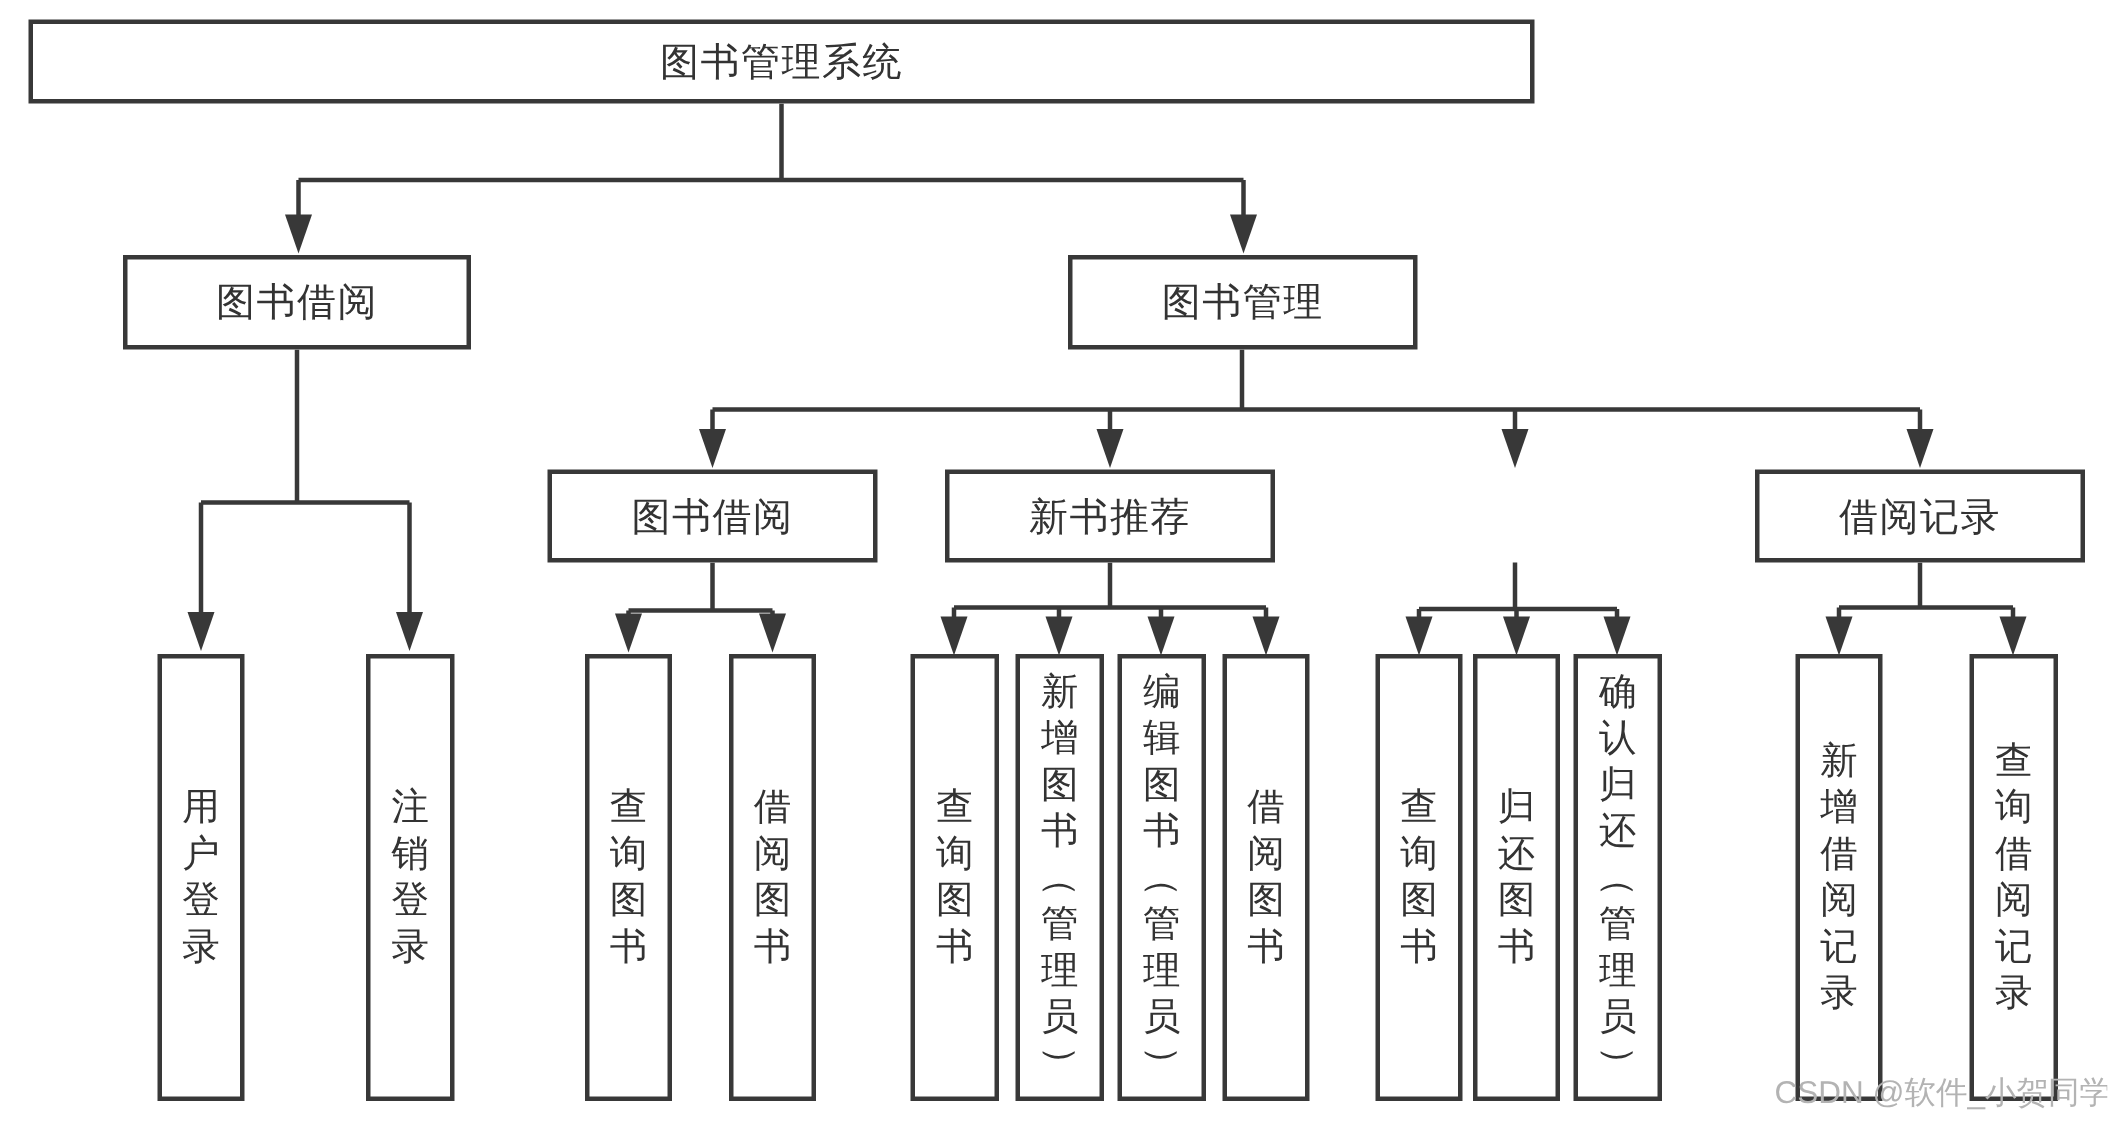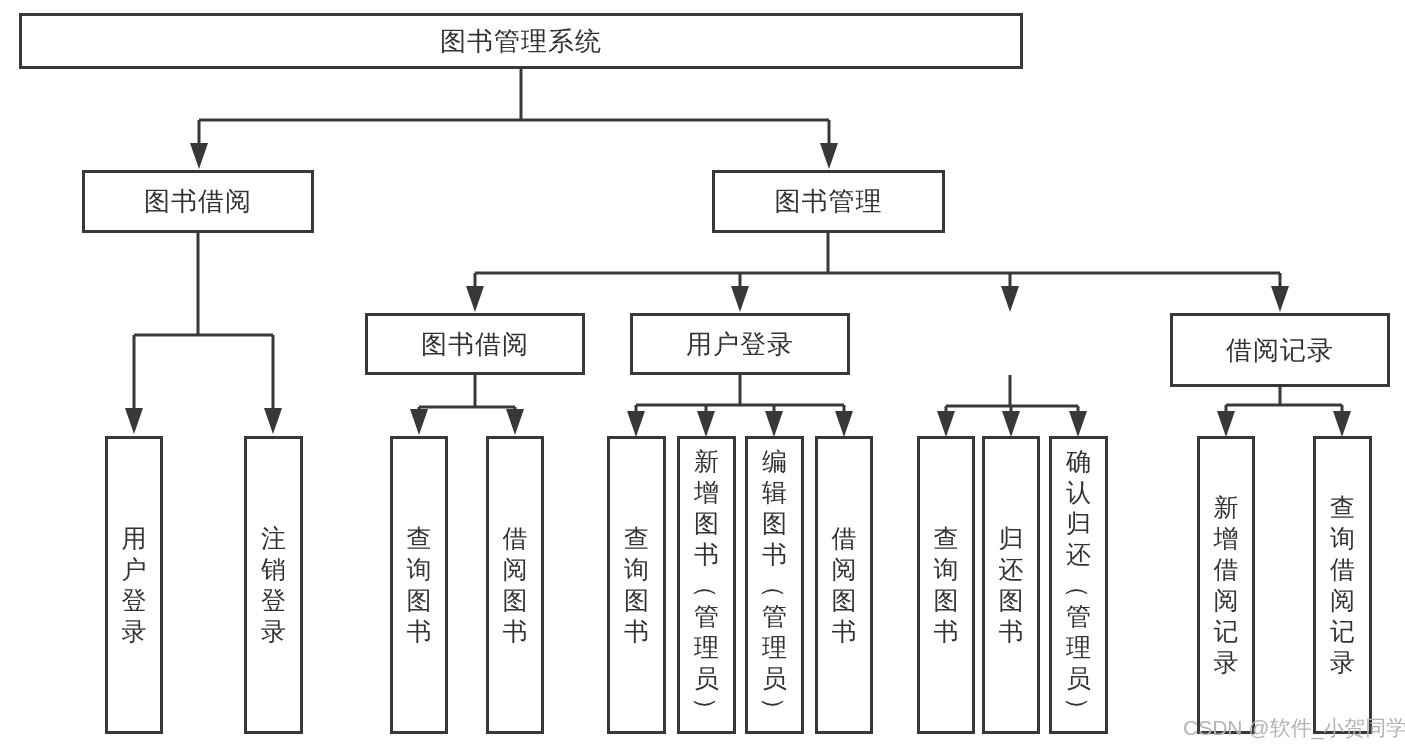--- a/index.html
+++ b/index.html
@@ -93,23 +93,23 @@
     <span class="hlabel">图书借阅</span>
   </div>
   <div class="hbox" style="left:712px;top:170px;width:233px;height:63px">
     <span class="hlabel">图书管理</span>
   </div>
 
   <div class="hbox" style="left:365px;top:313px;width:220px;height:62px">
     <span class="hlabel">图书借阅</span>
   </div>
   <div class="hbox" style="left:630px;top:313px;width:220px;height:62px">
-    <span class="hlabel">用户登录</span>
-  </div>
-  <div class="hbox" style="left:1170px;top:313px;width:220px;height:74px">
+    <span class="hlabel">新书推荐</span>
+  </div>
+  <div class="hbox" style="left:1170px;top:313px;width:220px;height:62px">
     <span class="hlabel">借阅记录</span>
   </div>
 
   <div class="vbox" style="left:105px;top:436px;width:58px;height:298px">
     <div class="vtext">
         <div class="vchar">用</div>
         <div class="vchar">户</div>
         <div class="vchar">登</div>
         <div class="vchar">录</div>
       </div>

